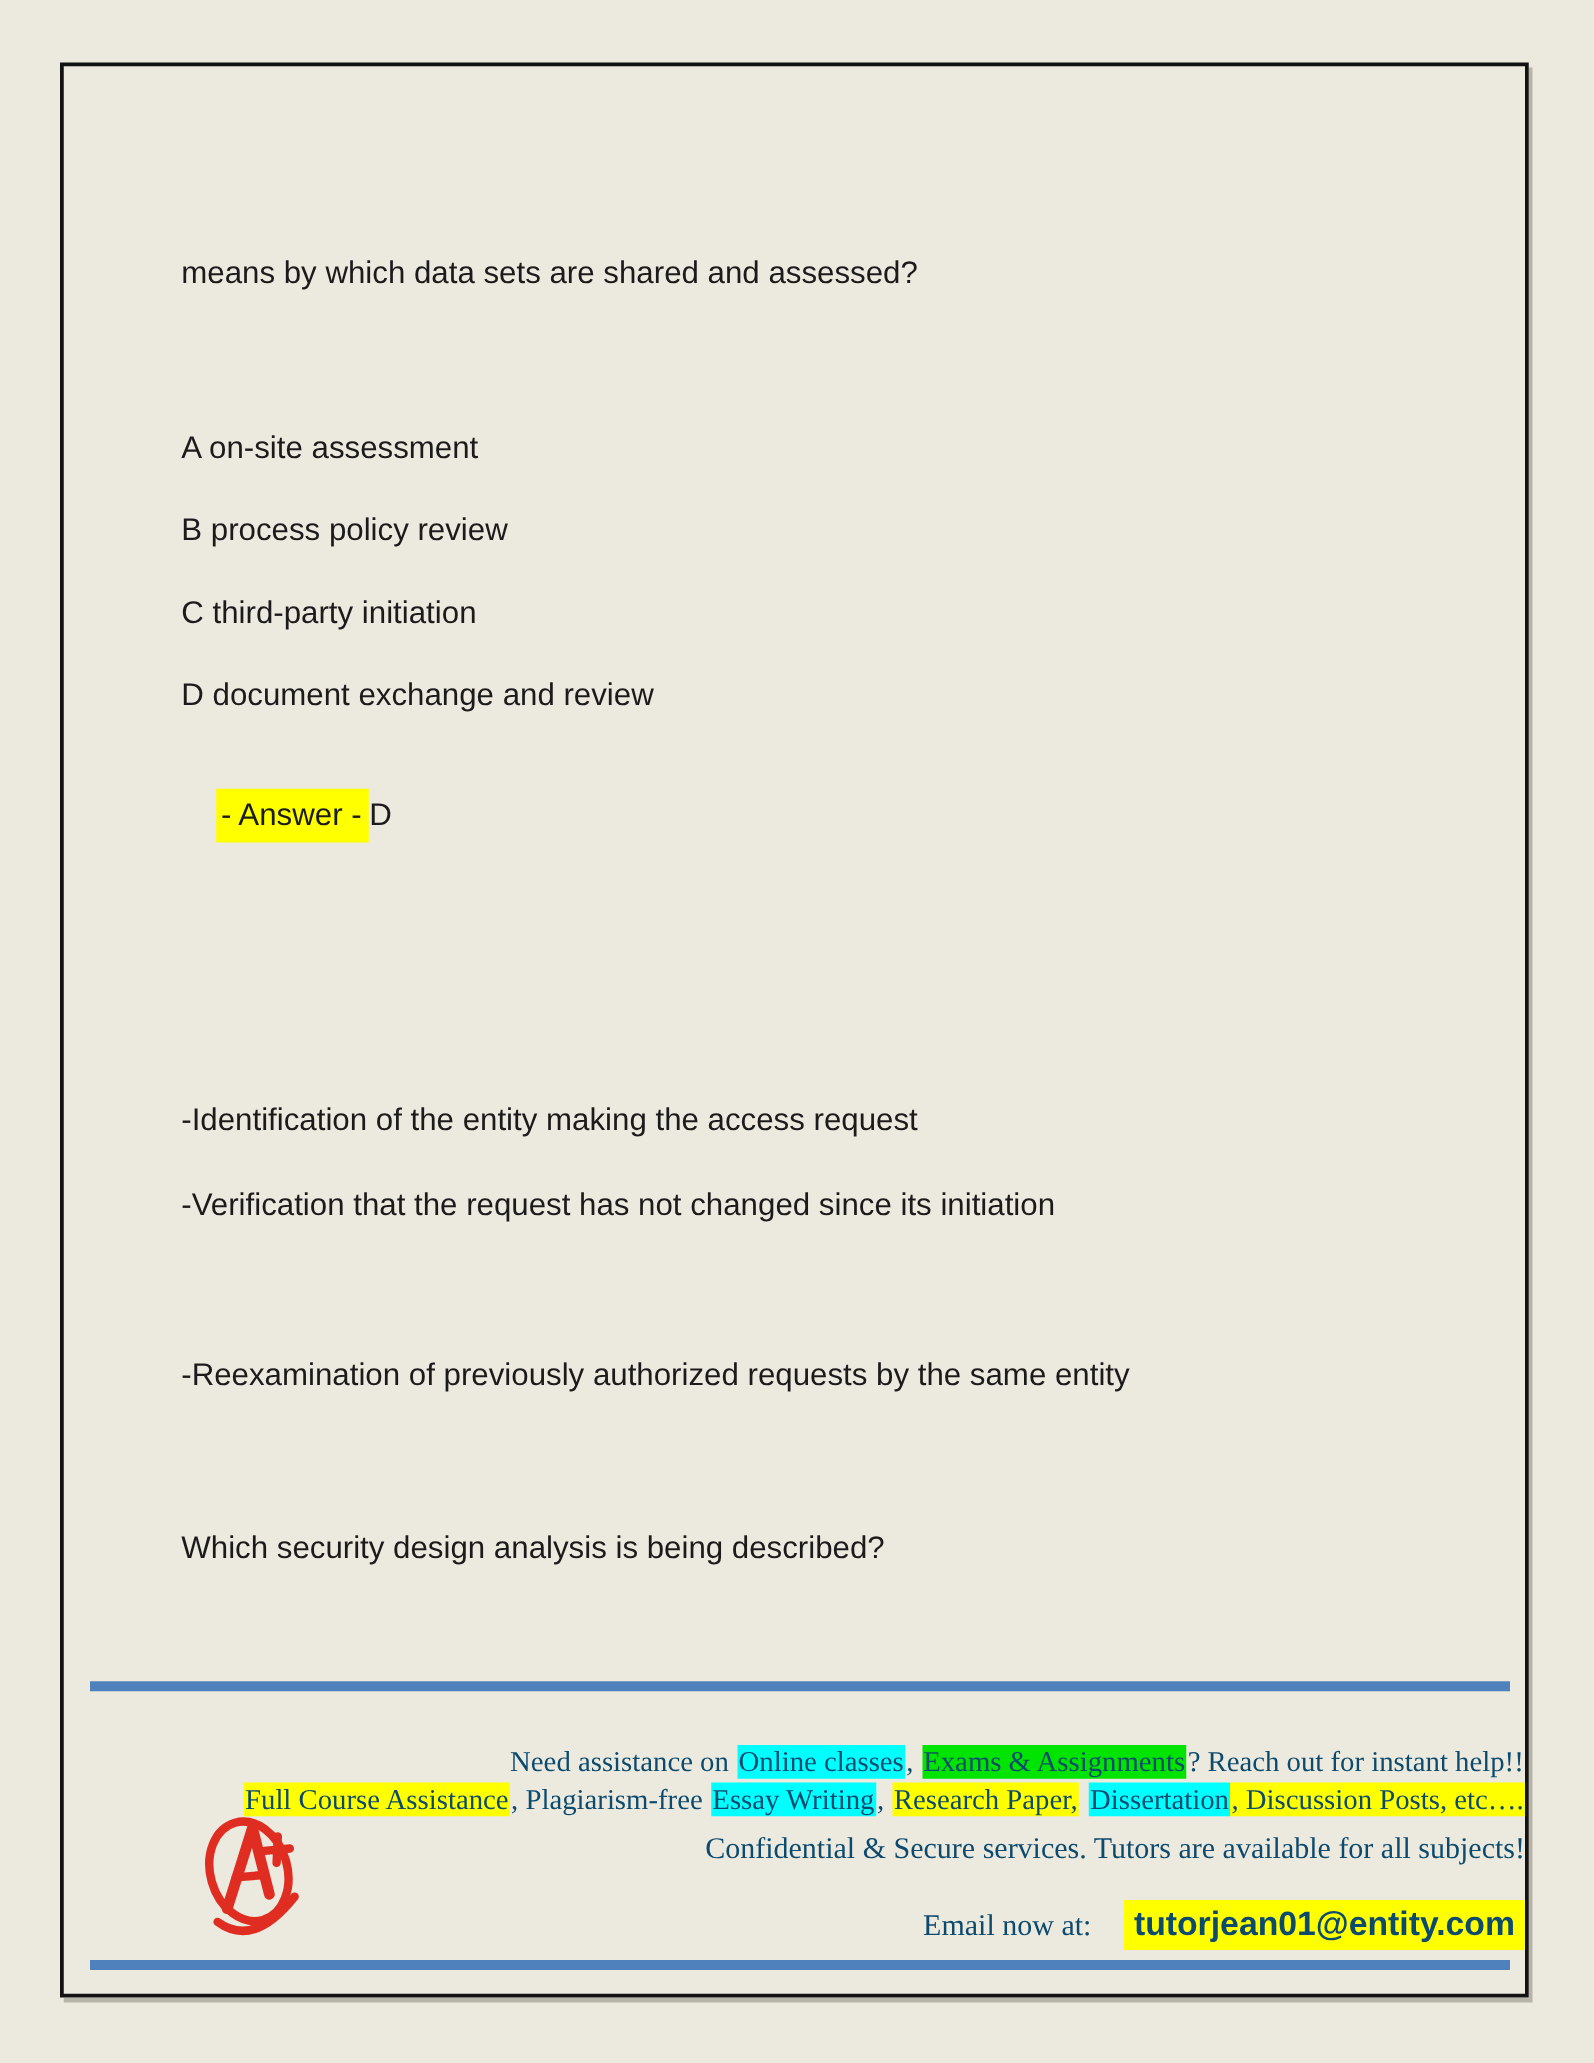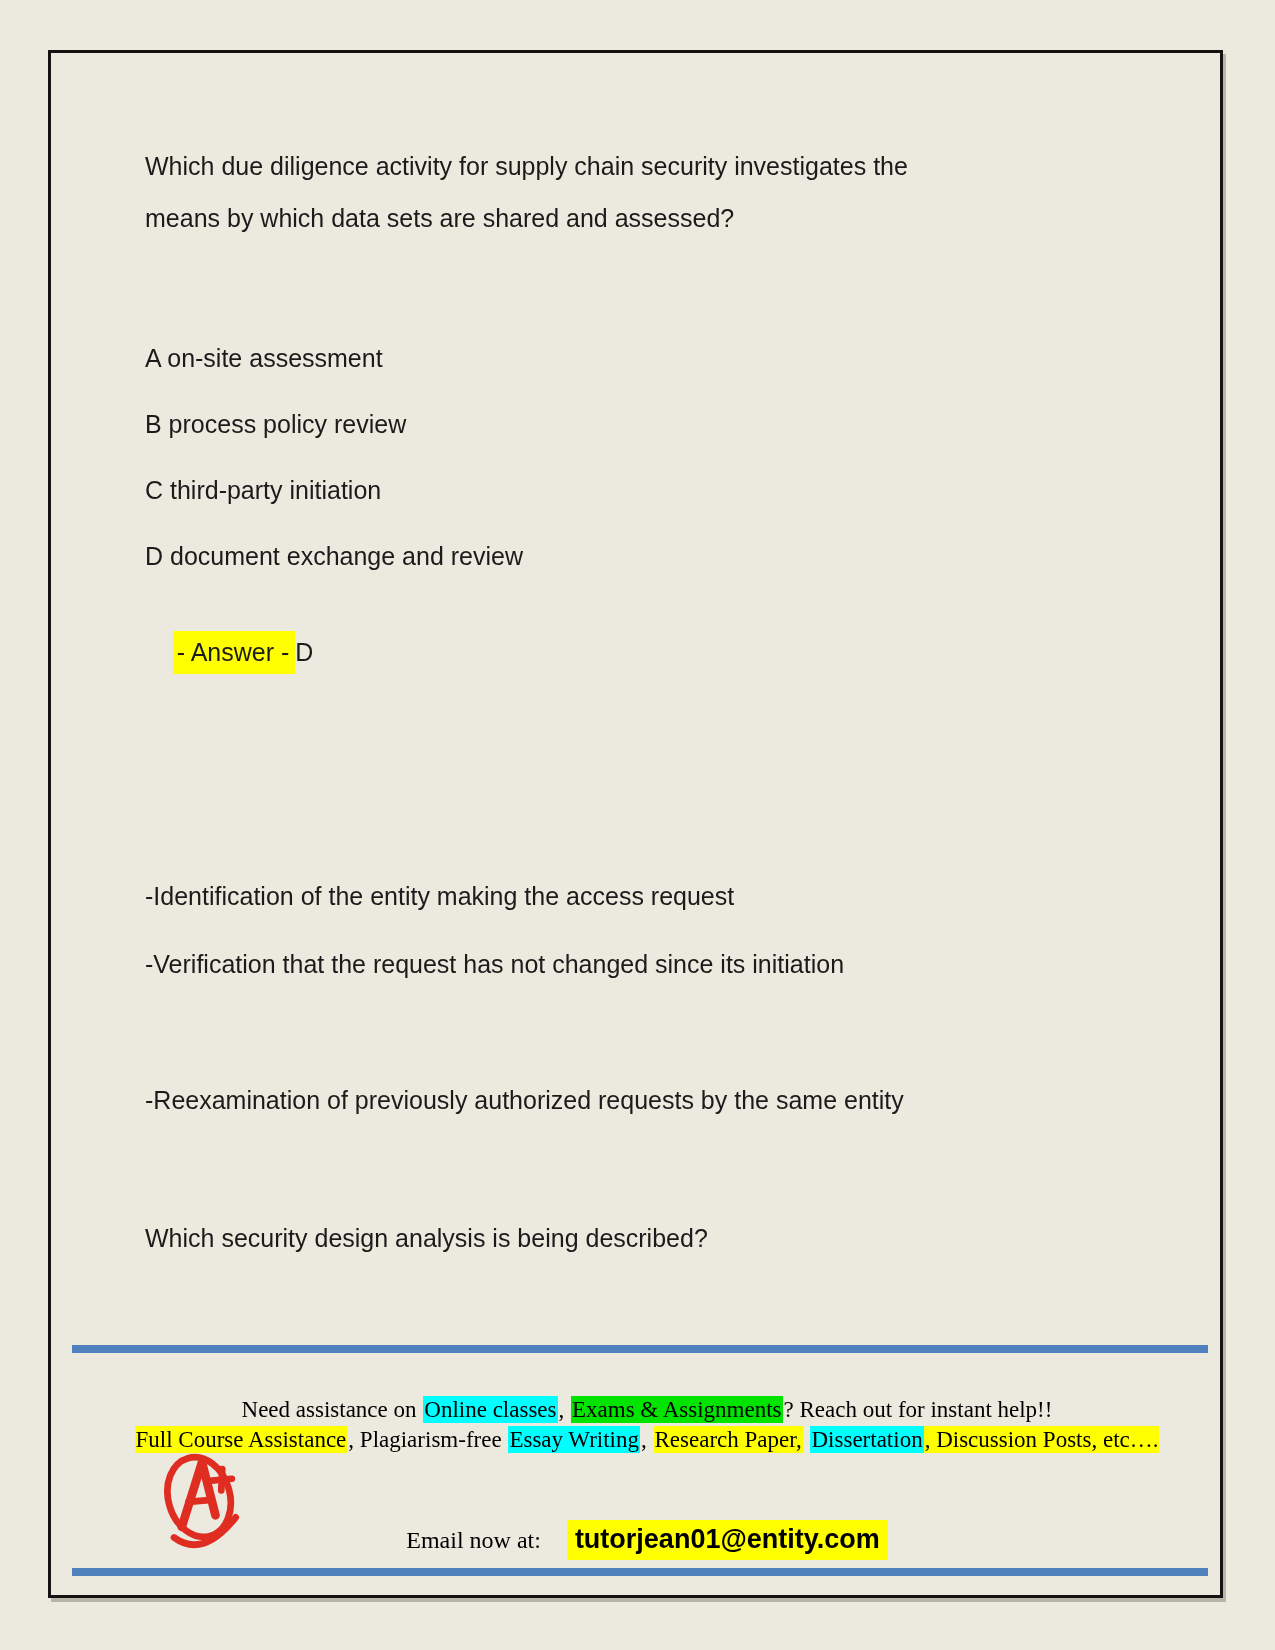--- a/index.html
+++ b/index.html
@@ -45,25 +45,25 @@
     position: absolute;
     left: 72px;
     width: 1136px;
     height: 8px;
     background: var(--divider-blue);
   }
   .footer-line {
     position: absolute;
     left: 51px;
     width: 1169px;
-    text-align: center;
+    text-align: right;
     font-family: "Liberation Serif", serif;
     font-size: 23px;
     white-space: pre;
-    color: #000000;
+    color: #0c4a6e;
   }
   .footer-line .seg { white-space: pre; padding: 1px 1px; }
   .email-label { font-family: "Liberation Serif", serif; font-size: 24px; margin-right: 26px; }
   .email-address {
     font-family: "Liberation Sans", sans-serif;
     font-weight: bold;
     font-size: 27px;
     background: var(--highlight-yellow);
     padding: 4px 8px 6px 8px;
   }
@@ -76,21 +76,20 @@
     position: absolute; width: 1px; height: 1px;
     overflow: hidden; clip: rect(0 0 0 0); white-space: nowrap;
   }
 </style>
 </head>
 <body>
 
 <div class="page">
   <div class="frame"></div>
 
-  <div class="body-line" style="top:150px">Which due diligence activity for supply chain security investigates the</div>
   <div class="body-line" style="top:202px">means by which data sets are shared and assessed?</div>
 
   <div class="body-line" style="top:342px">A on-site assessment</div>
   <div class="body-line" style="top:408px">B process policy review</div>
   <div class="body-line" style="top:474px">C third-party initiation</div>
   <div class="body-line" style="top:540px">D document exchange and review</div>
 
   <div class="body-line answer-line" style="top:604px">
     <span class="hl-yellow">- Answer -</span><span>D</span>
   </div>
@@ -105,20 +104,21 @@
   <div class="divider" style="top:1345px"></div>
 
   <div class="footer-line" style="top:1371px">
     <span class="seg">Need assistance on </span><span class="seg hl-cyan">Online classes</span><span class="seg">, </span><span class="seg hl-green">Exams &amp; Assignments</span><span class="seg">? Reach out for instant help!!</span>
   </div>
 
   <div class="footer-line" style="top:1401px">
     <span class="seg hl-yellow">Full Course Assistance</span><span class="seg">, Plagiarism-free </span><span class="seg hl-cyan">Essay Writing</span><span class="seg">, </span><span class="seg hl-yellow">Research Paper,</span><span class="seg"> </span><span class="seg hl-cyan">Dissertation</span><span class="seg hl-yellow">, Discussion Posts, etc….</span>
   </div>
 
+  <div class="footer-line" style="top:1466px; font-size:24px">Confidential &amp; Secure services. Tutors are available for all subjects!</div>
 
   <div class="footer-line" style="top:1498px">
     <span class="email-label">Email now at:</span><span class="email-address">tutorjean01@entity.com</span>
   </div>
 
   <div class="logo">
     <span class="sr-only">A+</span>
     <svg viewBox="0 0 90 110" width="88" height="106" aria-hidden="true">
       <g fill="none" stroke="#e02d22" stroke-linecap="round" stroke-linejoin="round">
         <ellipse cx="42" cy="53" rx="32" ry="42" stroke-width="7" transform="rotate(-16 42 53)"></ellipse>

